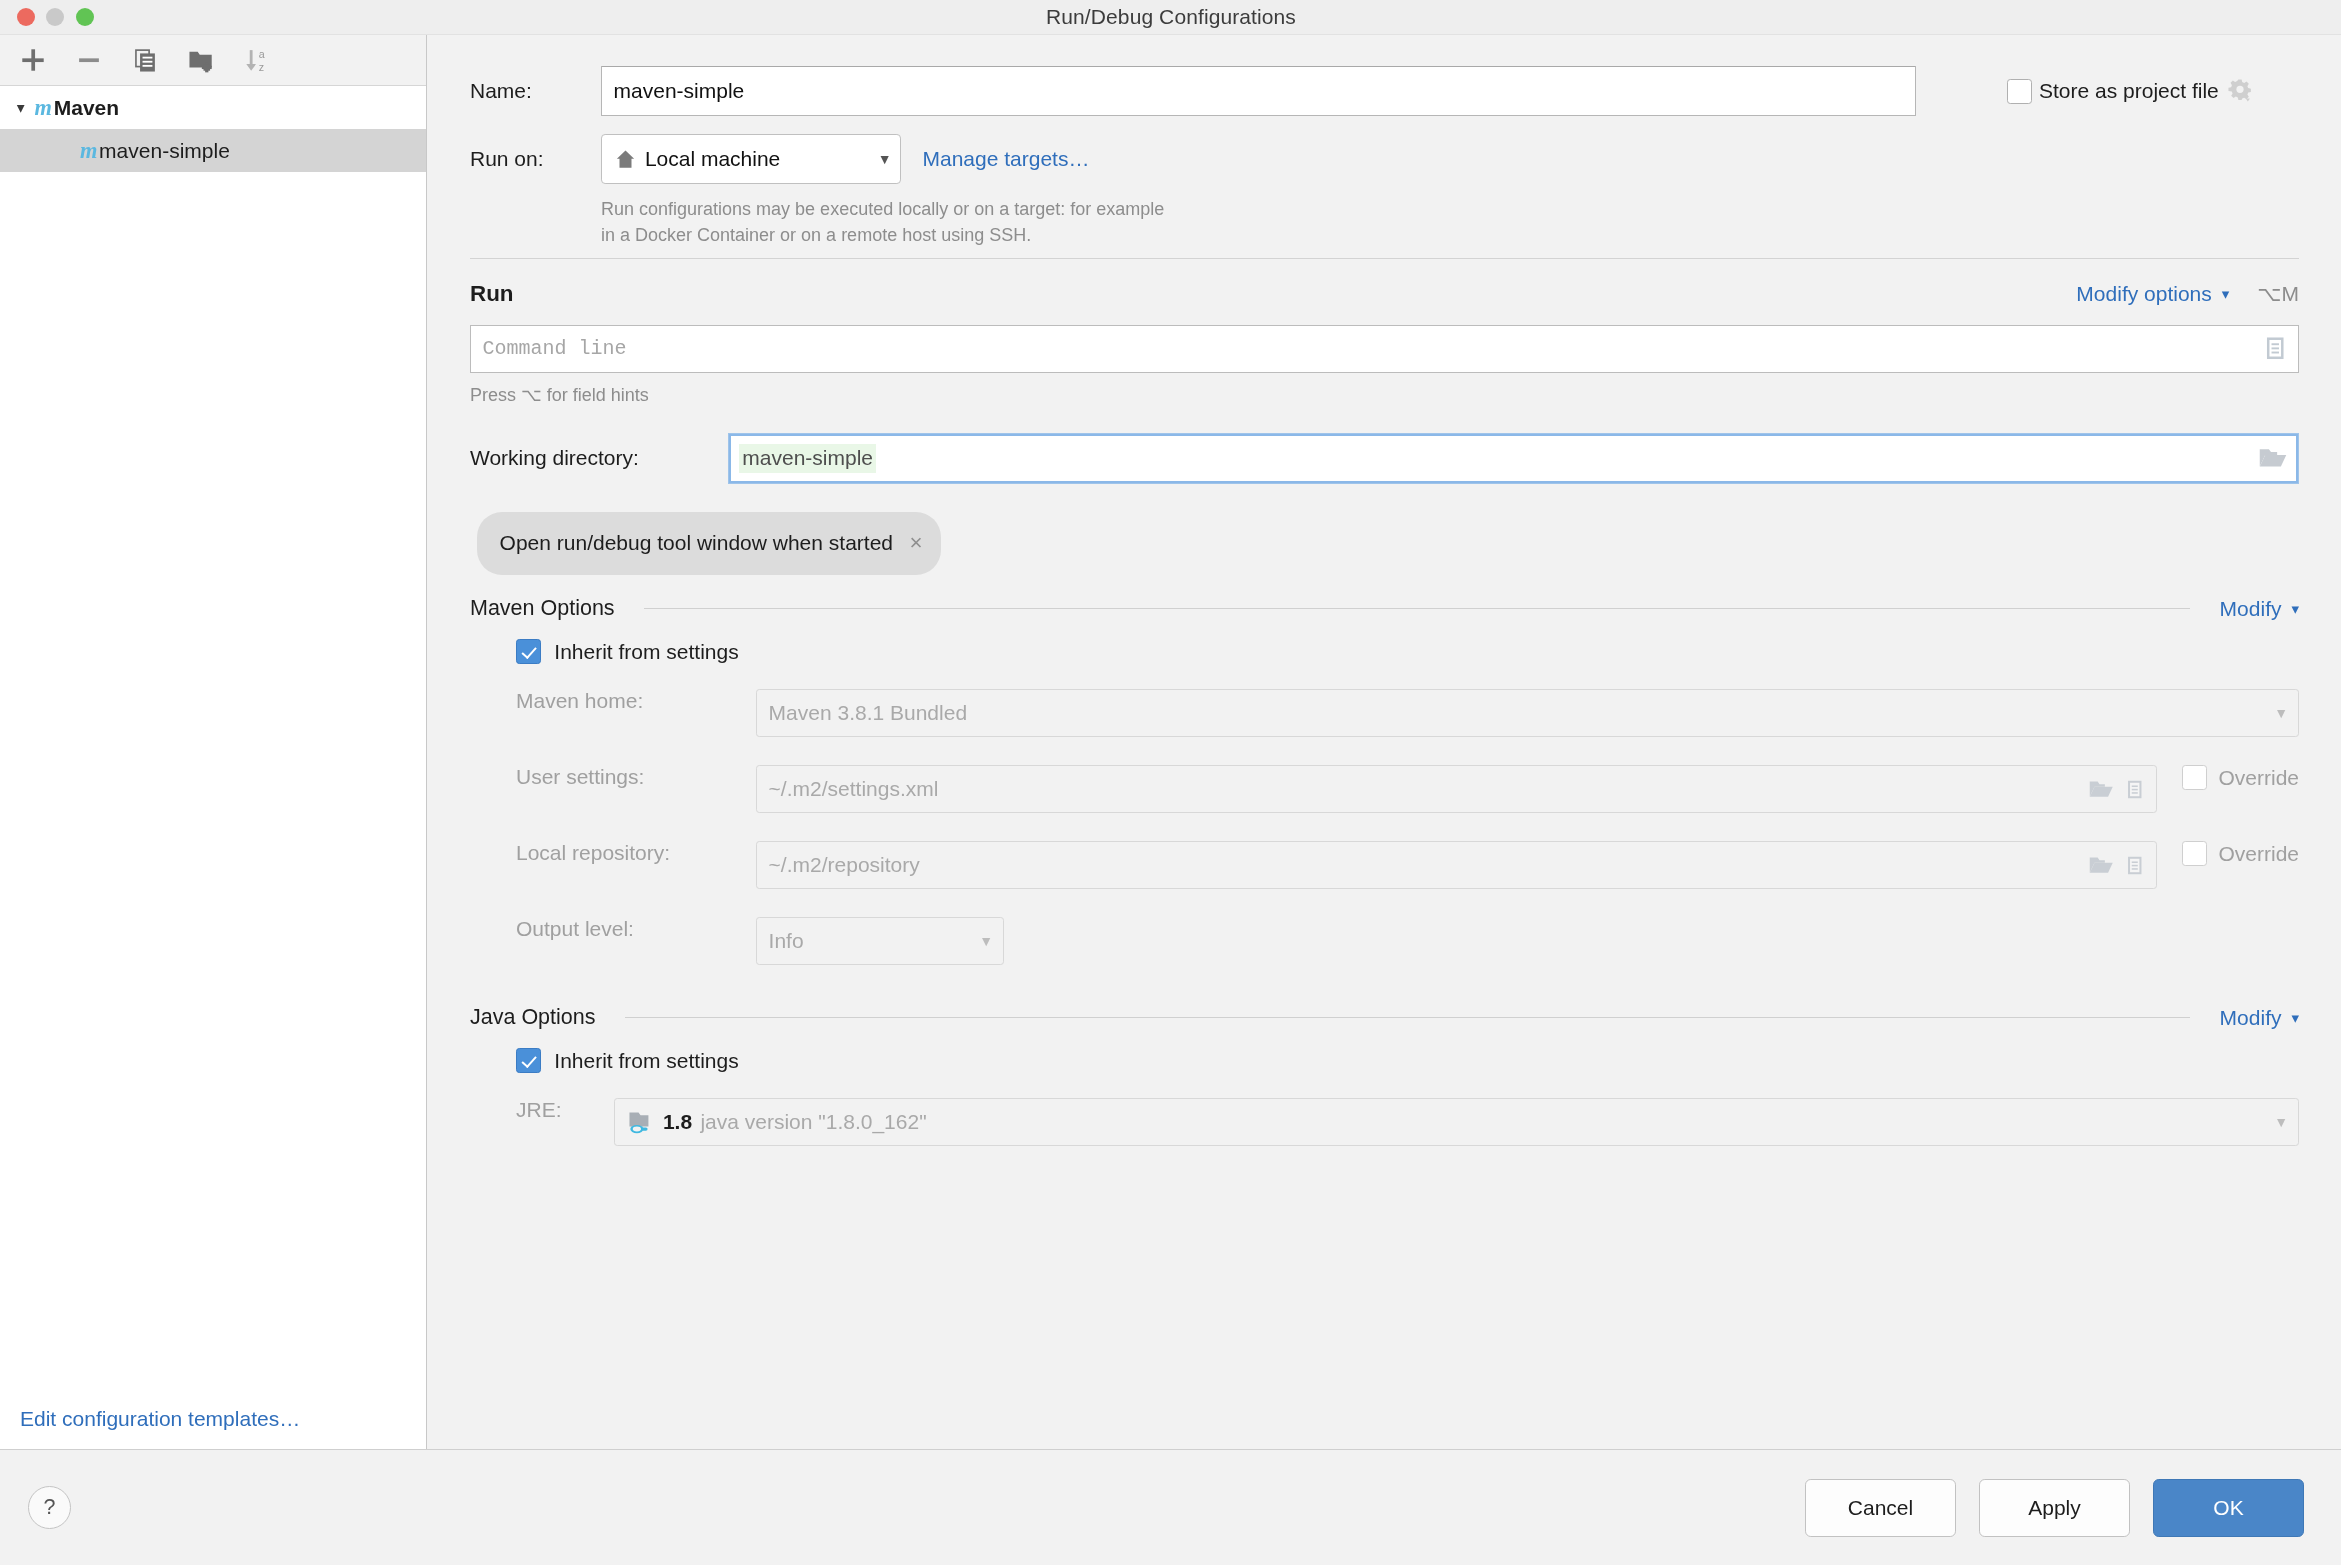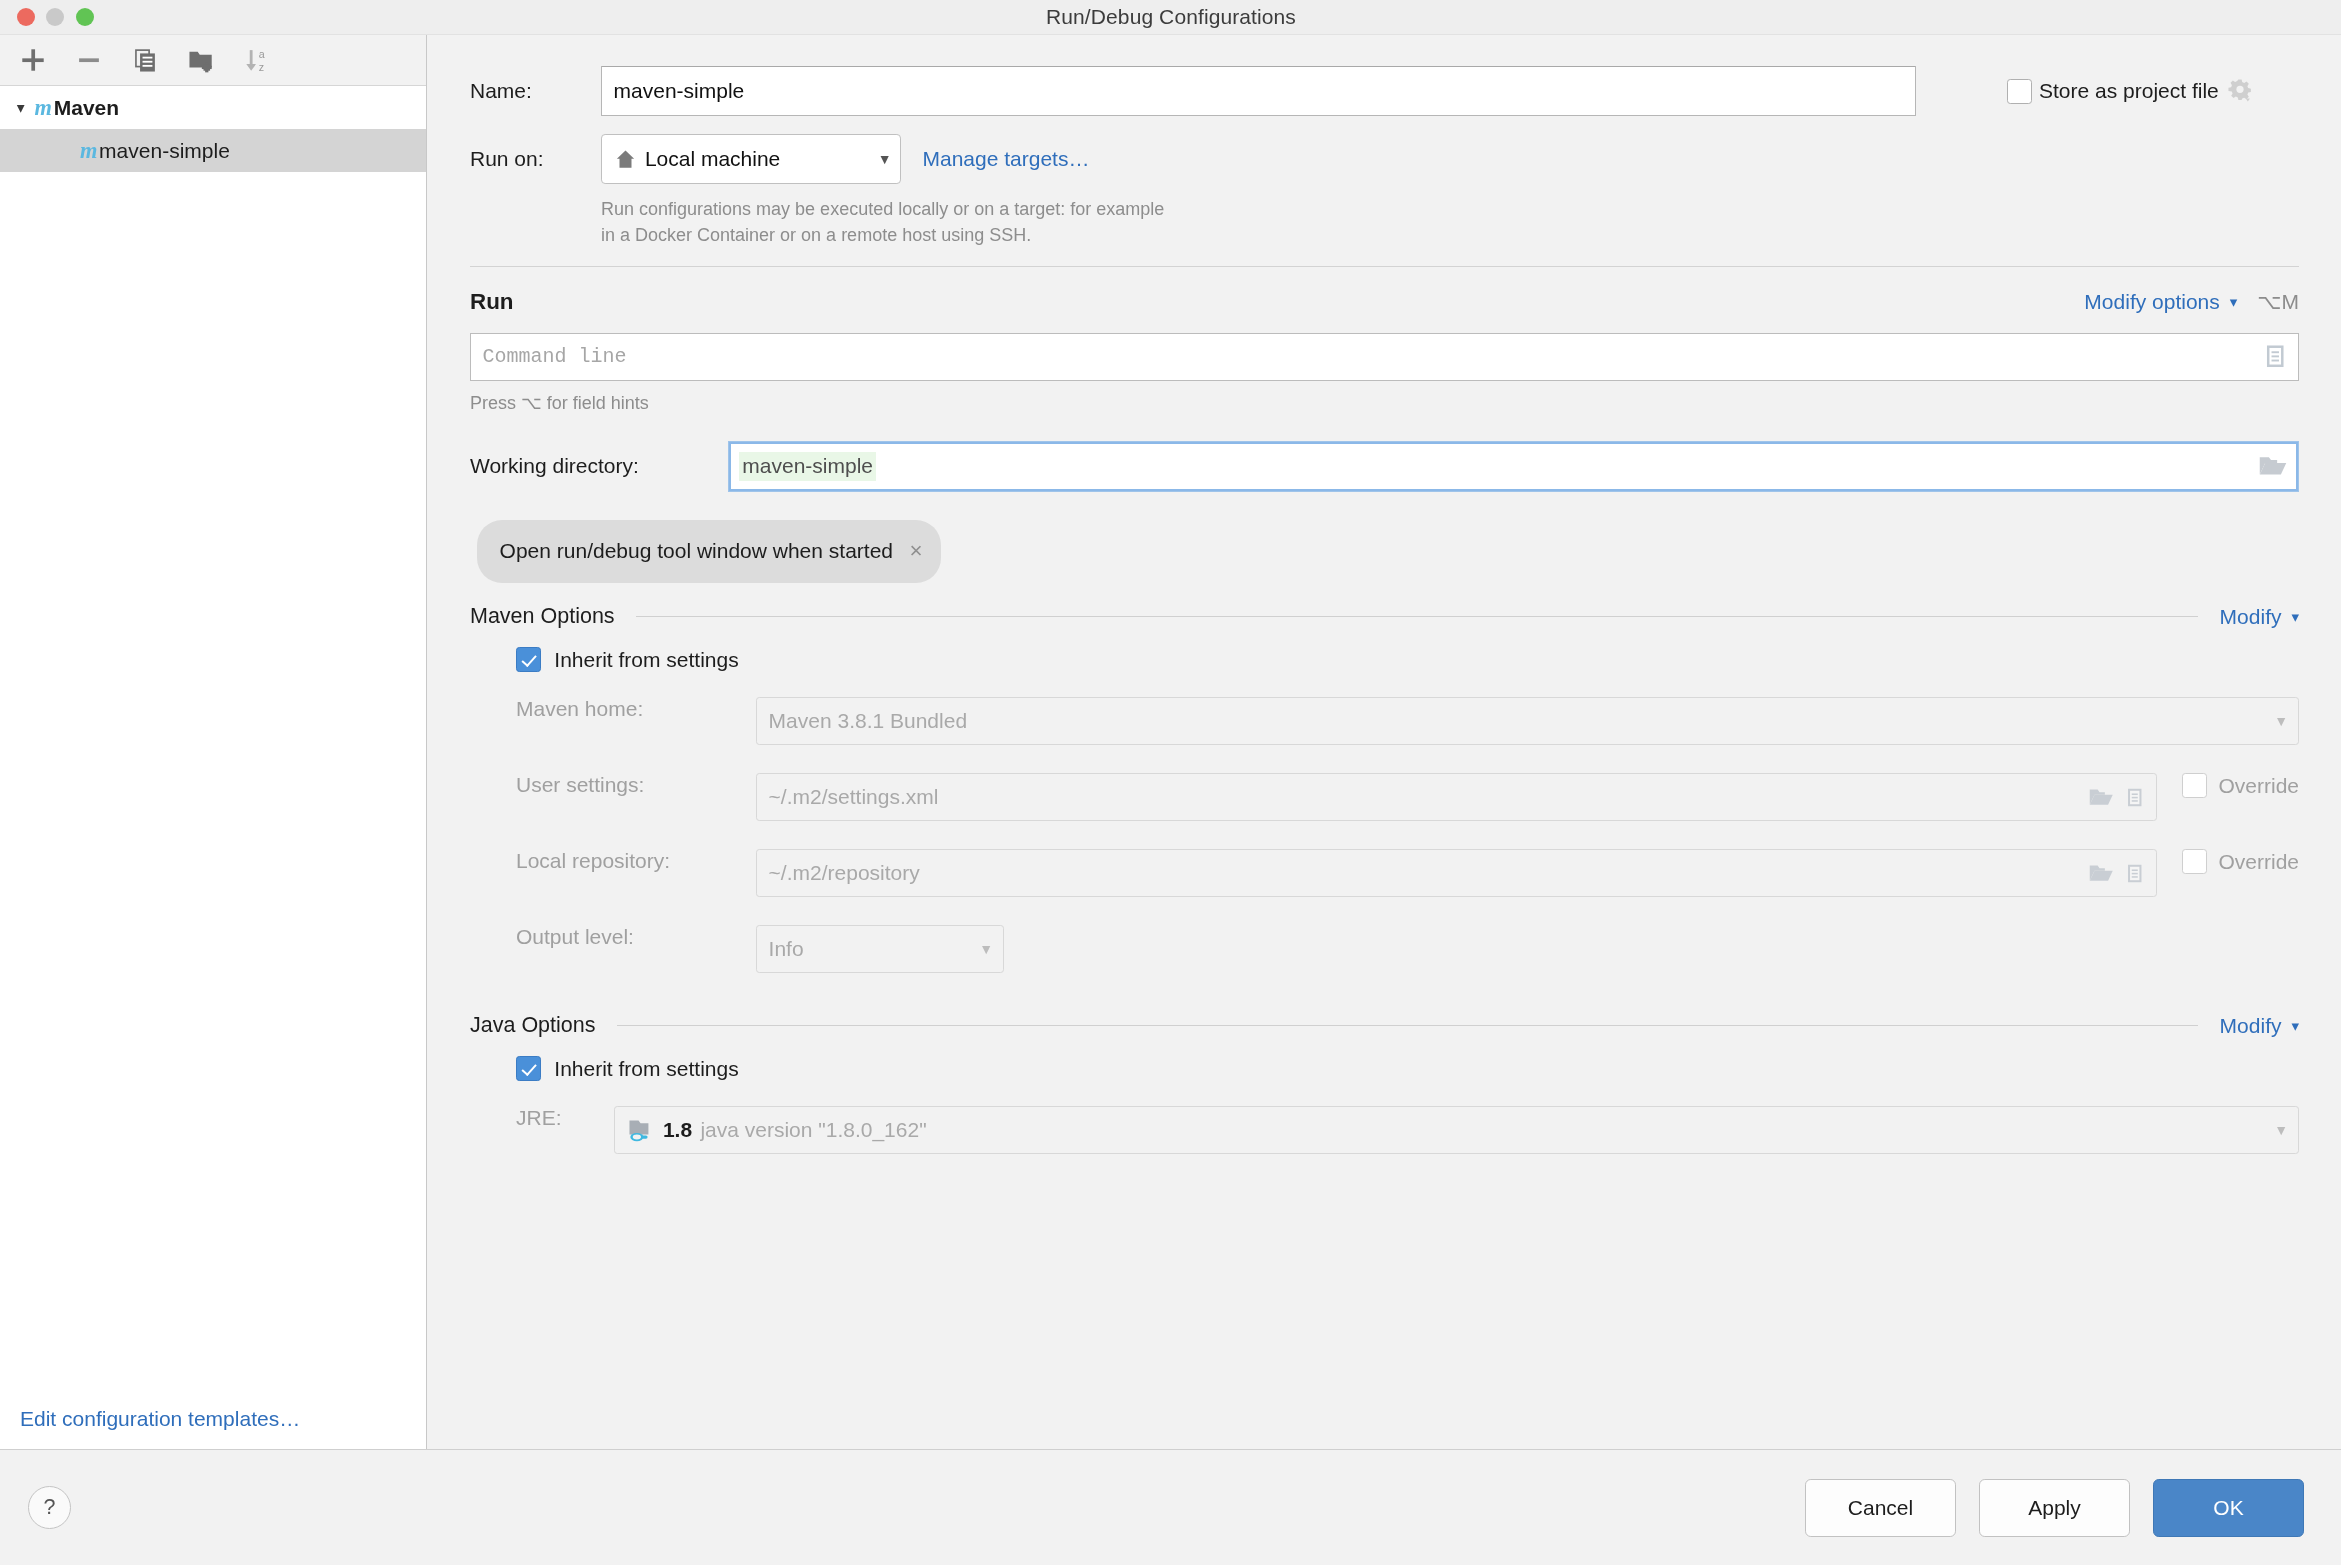--- a/index.html
+++ b/index.html
@@ -152,27 +152,27 @@
     padding: 0 8.3px 0 11.6px;
     gap: 8.3px;
     min-width: 0;
   }
   .combo .caret { margin-left:auto; color:#555; font-size:14px; padding-left:15px;}
   .local-combo { width: 300px; }
   .manage-link { color:#2f6ebb; font-size:21px; margin-left: 21.5px; }
 
   .hint-block {
     color:#8d8d8d; font-size: 18px; line-height: 1.42;
-    margin-left: 131px; margin-top: 13.3px; margin-bottom: 18px;
+    margin-left: 131px; margin-top: 13.3px; margin-bottom: 10px;
   }
 
   .divider { height:0.8px; background:#d3d3d3; margin: 10px 0 0 0; }
 
   .section-head {
-    display:flex; align-items:center; gap: 0px;
+    display:flex; align-items:center; gap: 8px;
     margin-top: 21.5px; margin-bottom: 18px;
   }
   .section-title { font-size: 22.4px; color:#1d1d1d; font-weight:bold; }
   .section-title.thin { font-weight: normal; font-size: 21.5px; }
   .section-rule { flex:1; height:0.8px; background:#d0d0d0; margin: 0 21.5px; }
   .modify-link { color:#2f6ebb; font-size:21px; display:flex; align-items:center; gap:10px; }
   .shortcut { color:#8c8c8c; font-size:21px; margin-left:20px; }
   .chev { font-size: 15px; }
 
   .cmd-field {

